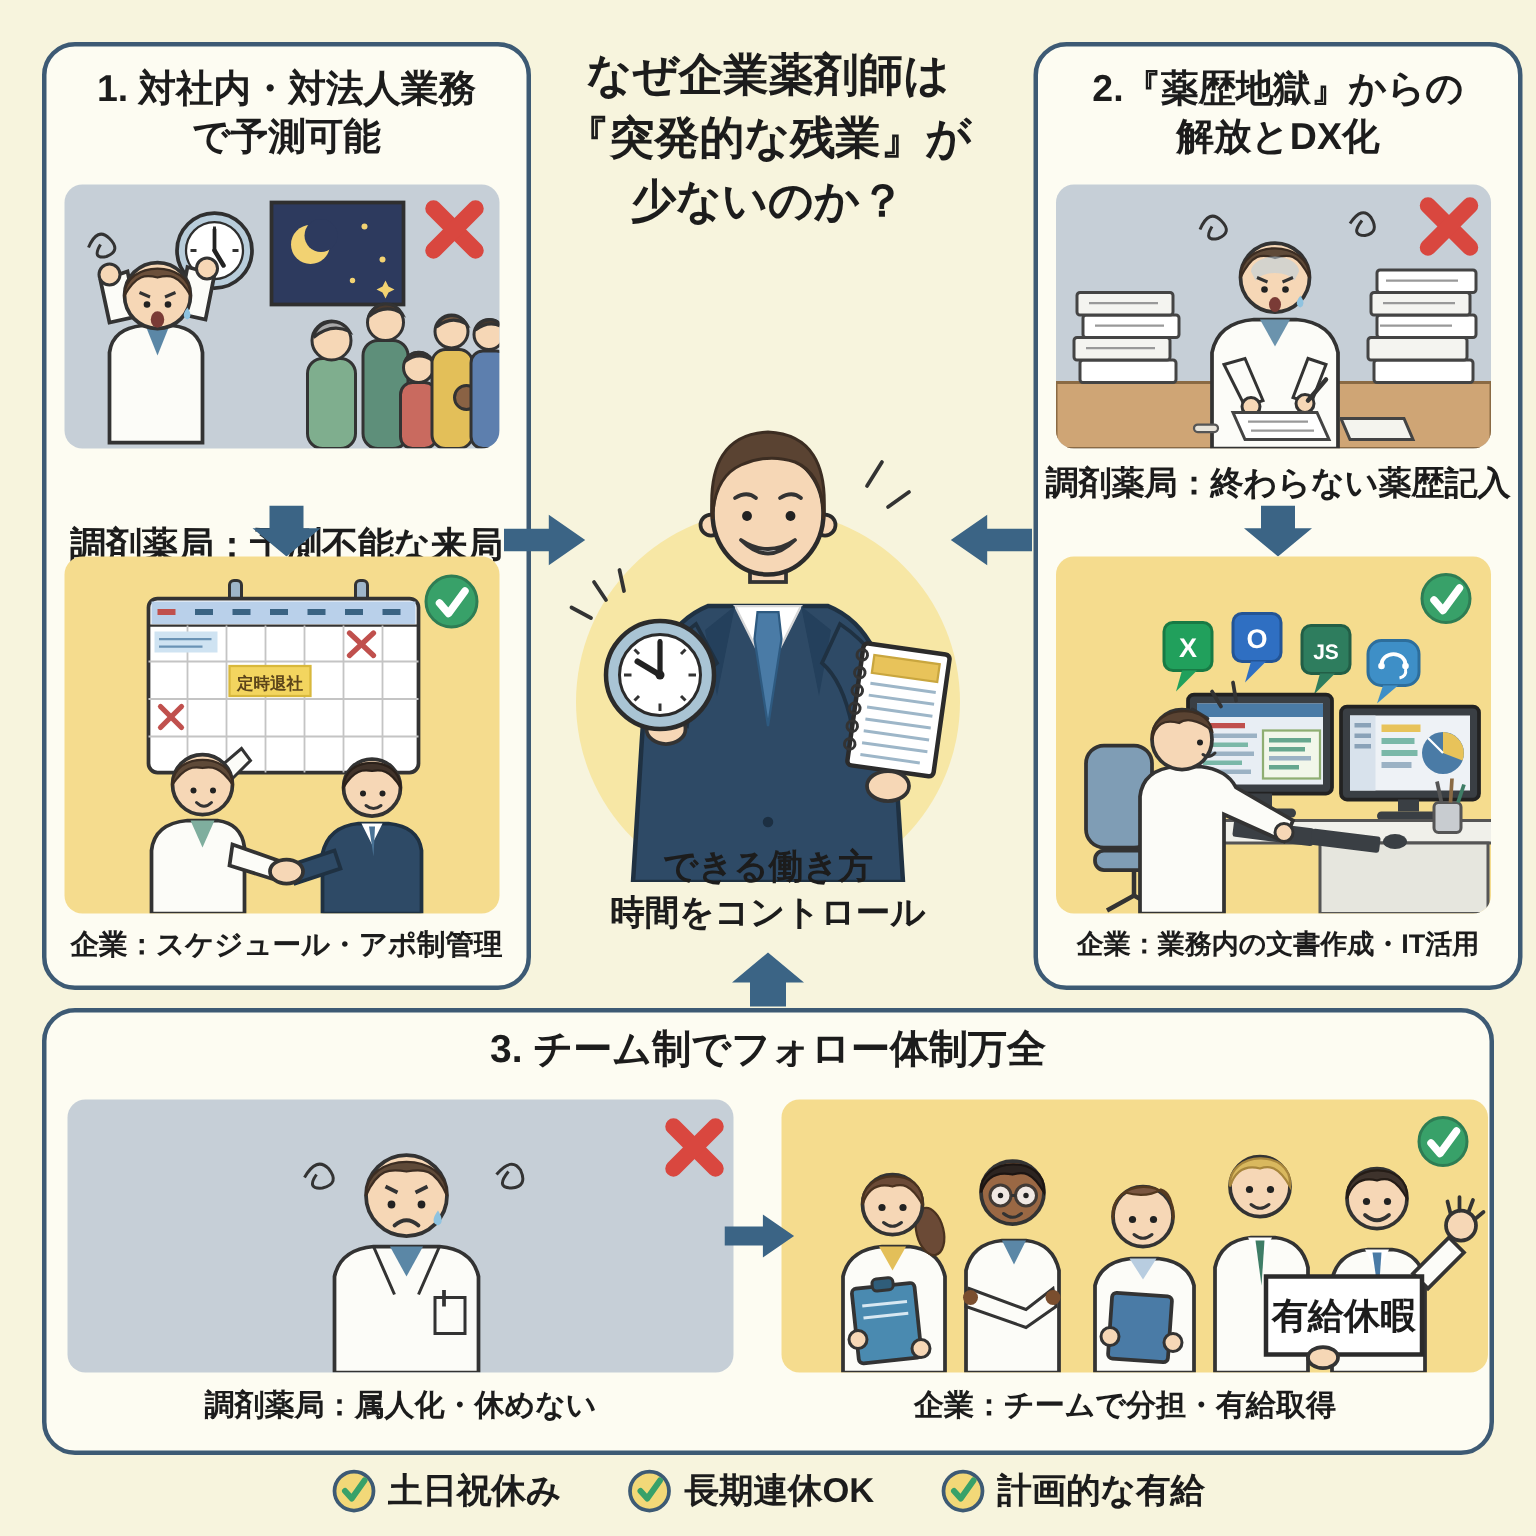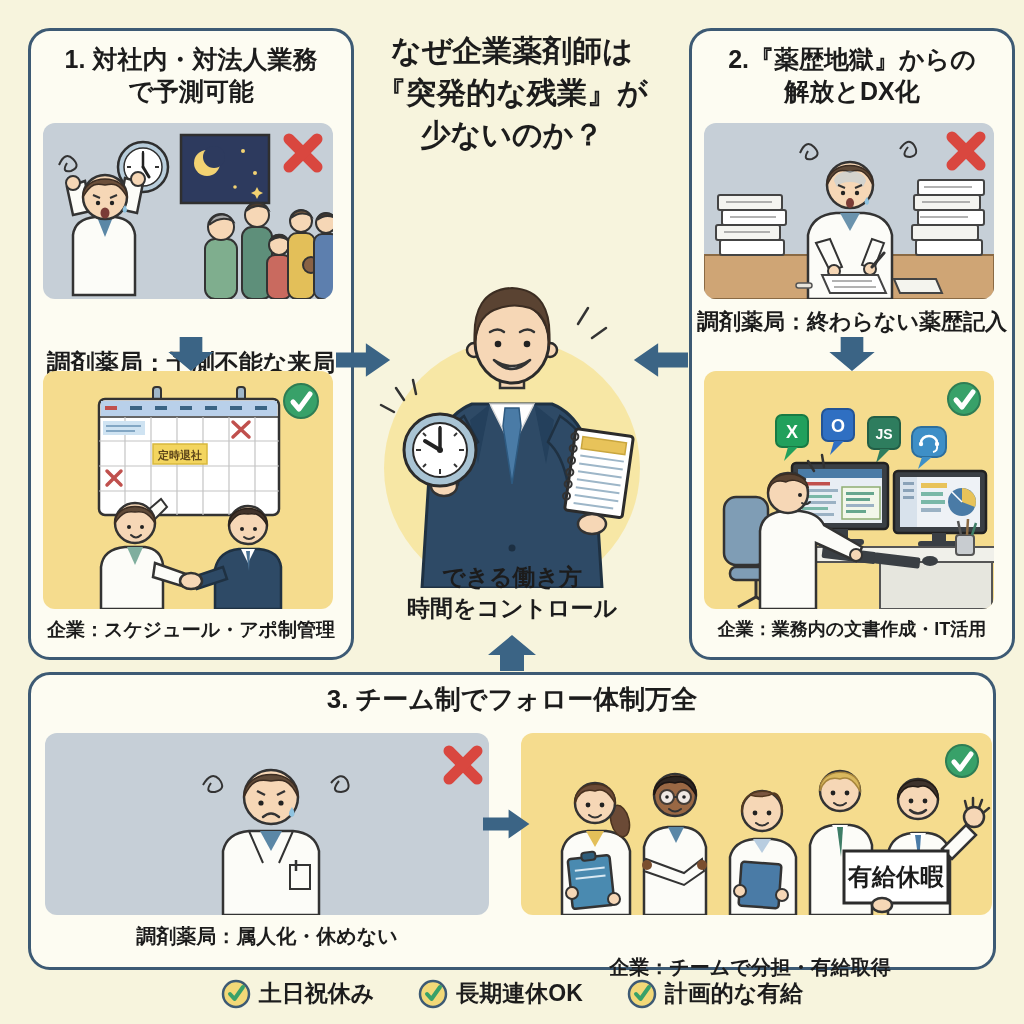--- a/index.html
+++ b/index.html
@@ -569,21 +569,21 @@
         <ellipse cx="348" cy="172" rx="10" ry="7" fill="#f6d7b6" stroke="#333" stroke-width="2.5"></ellipse>
       </g>
       <g>
         <circle cx="428" cy="28" r="16" fill="#38a169" stroke="#2e7d54" stroke-width="2"></circle>
         <path d="M420,29 L426,36 L437,21" fill="none" stroke="#fff" stroke-width="5" stroke-linecap="round" stroke-linejoin="round"></path>
       </g>
     </svg>
   </div>
 
   <div class="caption" style="left:14px;width:444px;top:248px;font-size:20px;">調剤薬局：属人化・休めない</div>
-  <div class="caption" style="left:490px;width:458px;top:248px;font-size:20px;margin-top:31px;">企業：チームで分担・有給取得</div>
+  <div class="caption" style="left:490px;width:458px;top:248px;font-size:20px;">企業：チームで分担・有給取得</div>
 </div>
 
 <div class="footer">
   <div class="footer-item">
     <svg width="30" height="30" viewBox="0 0 30 30">
       <circle cx="15" cy="15" r="13" fill="#f2d878" stroke="#3d5a74" stroke-width="2.5"></circle>
       <path d="M9,15 L13.5,20 L22,8" fill="none" stroke="#38a169" stroke-width="4" stroke-linecap="round" stroke-linejoin="round"></path>
     </svg>
     <span>土日祝休み</span>
   </div>

